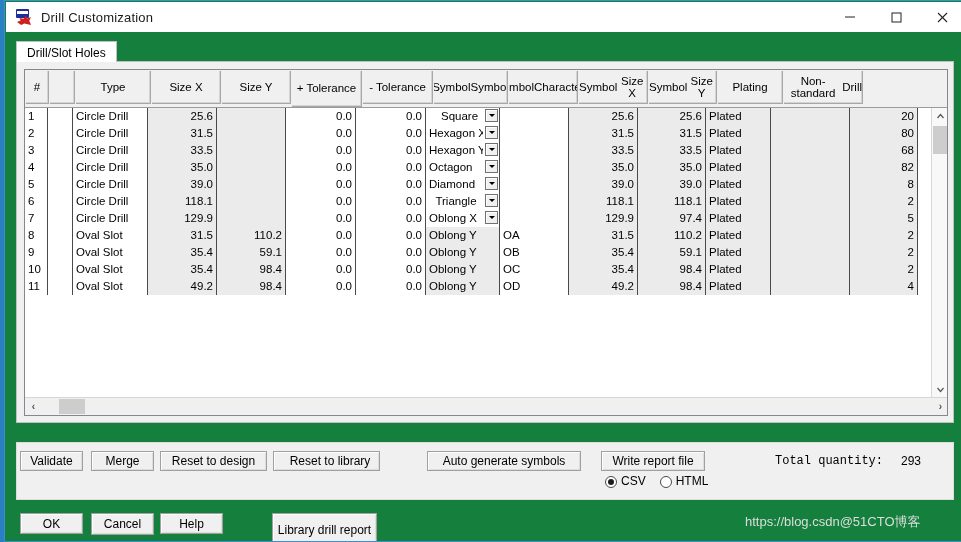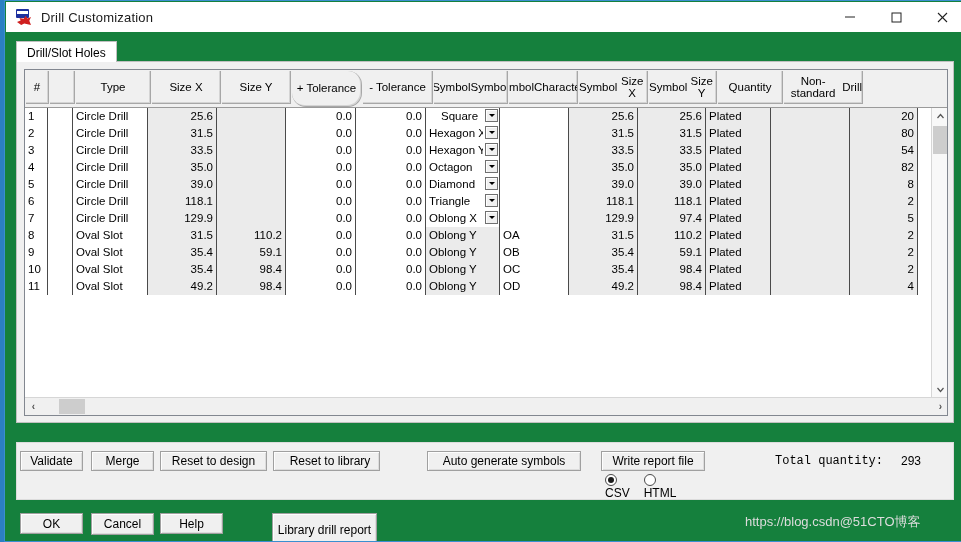--- a/index.html
+++ b/index.html
@@ -244,21 +244,21 @@
     font-family: "Liberation Sans", sans-serif;
     white-space: nowrap;
   }
 
   #radio-row {
     position: absolute;
     left: 600px; top: 473px;
     display: flex; align-items: center;
     font-size: 12px; color: #000;
   }
-  .radio-item { display: flex; align-items: flex-start; margin-right: 14px; flex-direction: column; }
+  .radio-item { display: flex; align-items: flex-end; margin-right: 14px; }
   .radio-mark {
     width: 12px; height: 12px;
     border: 1px solid #4a4a4a;
     border-radius: 50%;
     margin-right: 4px;
     background: #fff;
     display: flex; align-items: center; justify-content: center;
     flex: none;
   }
   .radio-mark.on::after {
@@ -339,21 +339,21 @@
           </div>
           <div class="hcell" style="width: 75px; height: 33px;">
             <div>Type</div>
           </div>
           <div class="hcell" style="width: 69px; height: 33px;">
             <div>Size X</div>
           </div>
           <div class="hcell" style="width: 69px; height: 33px;">
             <div>Size Y</div>
           </div>
-          <div class="hcell" style="width: 70px; height: 36px; border-radius: 14px;">
+          <div class="hcell" style="width: 70px; height: 36px;">
             <div>+ Tolerance</div>
           </div>
           <div class="hcell" style="width: 70px; height: 33px;">
             <div>- Tolerance</div>
           </div>
           <div class="hcell" style="width: 74px; height: 33px;">
             <div>Symbol</div>
             <div>Symbol</div>
           </div>
           <div class="hcell" style="width: 69px; height: 33px;">
@@ -362,21 +362,21 @@
           </div>
           <div class="hcell" style="width: 69px; height: 33px;">
             <div>Symbol</div>
             <div>Size X</div>
           </div>
           <div class="hcell" style="width: 68px; height: 33px;">
             <div>Symbol</div>
             <div>Size Y</div>
           </div>
           <div class="hcell" style="width: 65px; height: 33px;">
-            <div>Quantity</div>
+            <div>Plating</div>
           </div>
           <div class="hcell" style="width: 79px; height: 33px;">
             <div>Non-standard</div>
             <div>Drill</div>
           </div>
         </div>
 
       <div id="databody">
         <div id="blankfill"></div>
       <div class="drow">
@@ -424,21 +424,21 @@
             <div class="dcell num" style="width: 70px; background: rgb(255, 255, 255);"><span>0.0</span></div>
             <div class="dcell num" style="width: 70px; background: rgb(255, 255, 255);"><span>0.0</span></div>
             <div class="dcell" style="width: 74px; background: rgb(255, 255, 255);"><span style="display: inline-block; width: 54px; overflow: hidden; white-space: nowrap;">Hexagon Y</span><span class="ddbtn">
                 <i></i>
               </span></div>
             <div class="dcell" style="width: 69px; background: rgb(255, 255, 255);"><span></span></div>
             <div class="dcell num shade" style="width: 69px;"><span>33.5</span></div>
             <div class="dcell num shade" style="width: 68px;"><span>33.5</span></div>
             <div class="dcell shade" style="width: 65px;"><span>Plated</span></div>
             <div class="dcell shade" style="width: 79px;"><span></span></div>
-            <div class="dcell num shade" style="width: 68px;"><span>54</span></div>
+            <div class="dcell num shade" style="width: 68px;"><span>68</span></div>
           </div>
           <div class="drow">
             <div class="dcell" style="width: 23px; background: rgb(255, 255, 255);"><span>4</span></div>
             <div class="dcell" style="width: 25px; background: rgb(255, 255, 255);"><span></span></div>
             <div class="dcell" style="width: 75px; background: rgb(255, 255, 255);"><span>Circle Drill</span></div>
             <div class="dcell num shade" style="width: 69px;"><span>35.0</span></div>
             <div class="dcell num shade" style="width: 69px;"><span></span></div>
             <div class="dcell num" style="width: 70px; background: rgb(255, 255, 255);"><span>0.0</span></div>
             <div class="dcell num" style="width: 70px; background: rgb(255, 255, 255);"><span>0.0</span></div>
             <div class="dcell" style="width: 74px; background: rgb(255, 255, 255);"><span style="display: inline-block; width: 54px; overflow: hidden; white-space: nowrap;">Octagon</span><span class="ddbtn">
@@ -470,21 +470,21 @@
             <div class="dcell num shade" style="width: 68px;"><span>8</span></div>
           </div>
           <div class="drow">
             <div class="dcell" style="width: 23px; background: rgb(255, 255, 255);"><span>6</span></div>
             <div class="dcell" style="width: 25px; background: rgb(255, 255, 255);"><span></span></div>
             <div class="dcell" style="width: 75px; background: rgb(255, 255, 255);"><span>Circle Drill</span></div>
             <div class="dcell num shade" style="width: 69px;"><span>118.1</span></div>
             <div class="dcell num shade" style="width: 69px;"><span></span></div>
             <div class="dcell num" style="width: 70px; background: rgb(255, 255, 255);"><span>0.0</span></div>
             <div class="dcell num" style="width: 70px; background: rgb(255, 255, 255);"><span>0.0</span></div>
-            <div class="dcell" style="width: 74px; background: rgb(255, 255, 255);"><span style="display: inline-block; width: 54px; overflow: hidden; white-space: nowrap;">Triangle</span><span class="ddbtn">
+            <div class="dcell" style="width: 74px; background: rgb(255, 255, 255);"><span style="display: inline-block; width: 54px; overflow: hidden; white-space: nowrap; text-align: center;">Triangle</span><span class="ddbtn">
                 <i></i>
               </span></div>
             <div class="dcell" style="width: 69px; background: rgb(255, 255, 255);"><span></span></div>
             <div class="dcell num shade" style="width: 69px;"><span>118.1</span></div>
             <div class="dcell num shade" style="width: 68px;"><span>118.1</span></div>
             <div class="dcell shade" style="width: 65px;"><span>Plated</span></div>
             <div class="dcell shade" style="width: 79px;"><span></span></div>
             <div class="dcell num shade" style="width: 68px;"><span>2</span></div>
           </div>
           <div class="drow">

